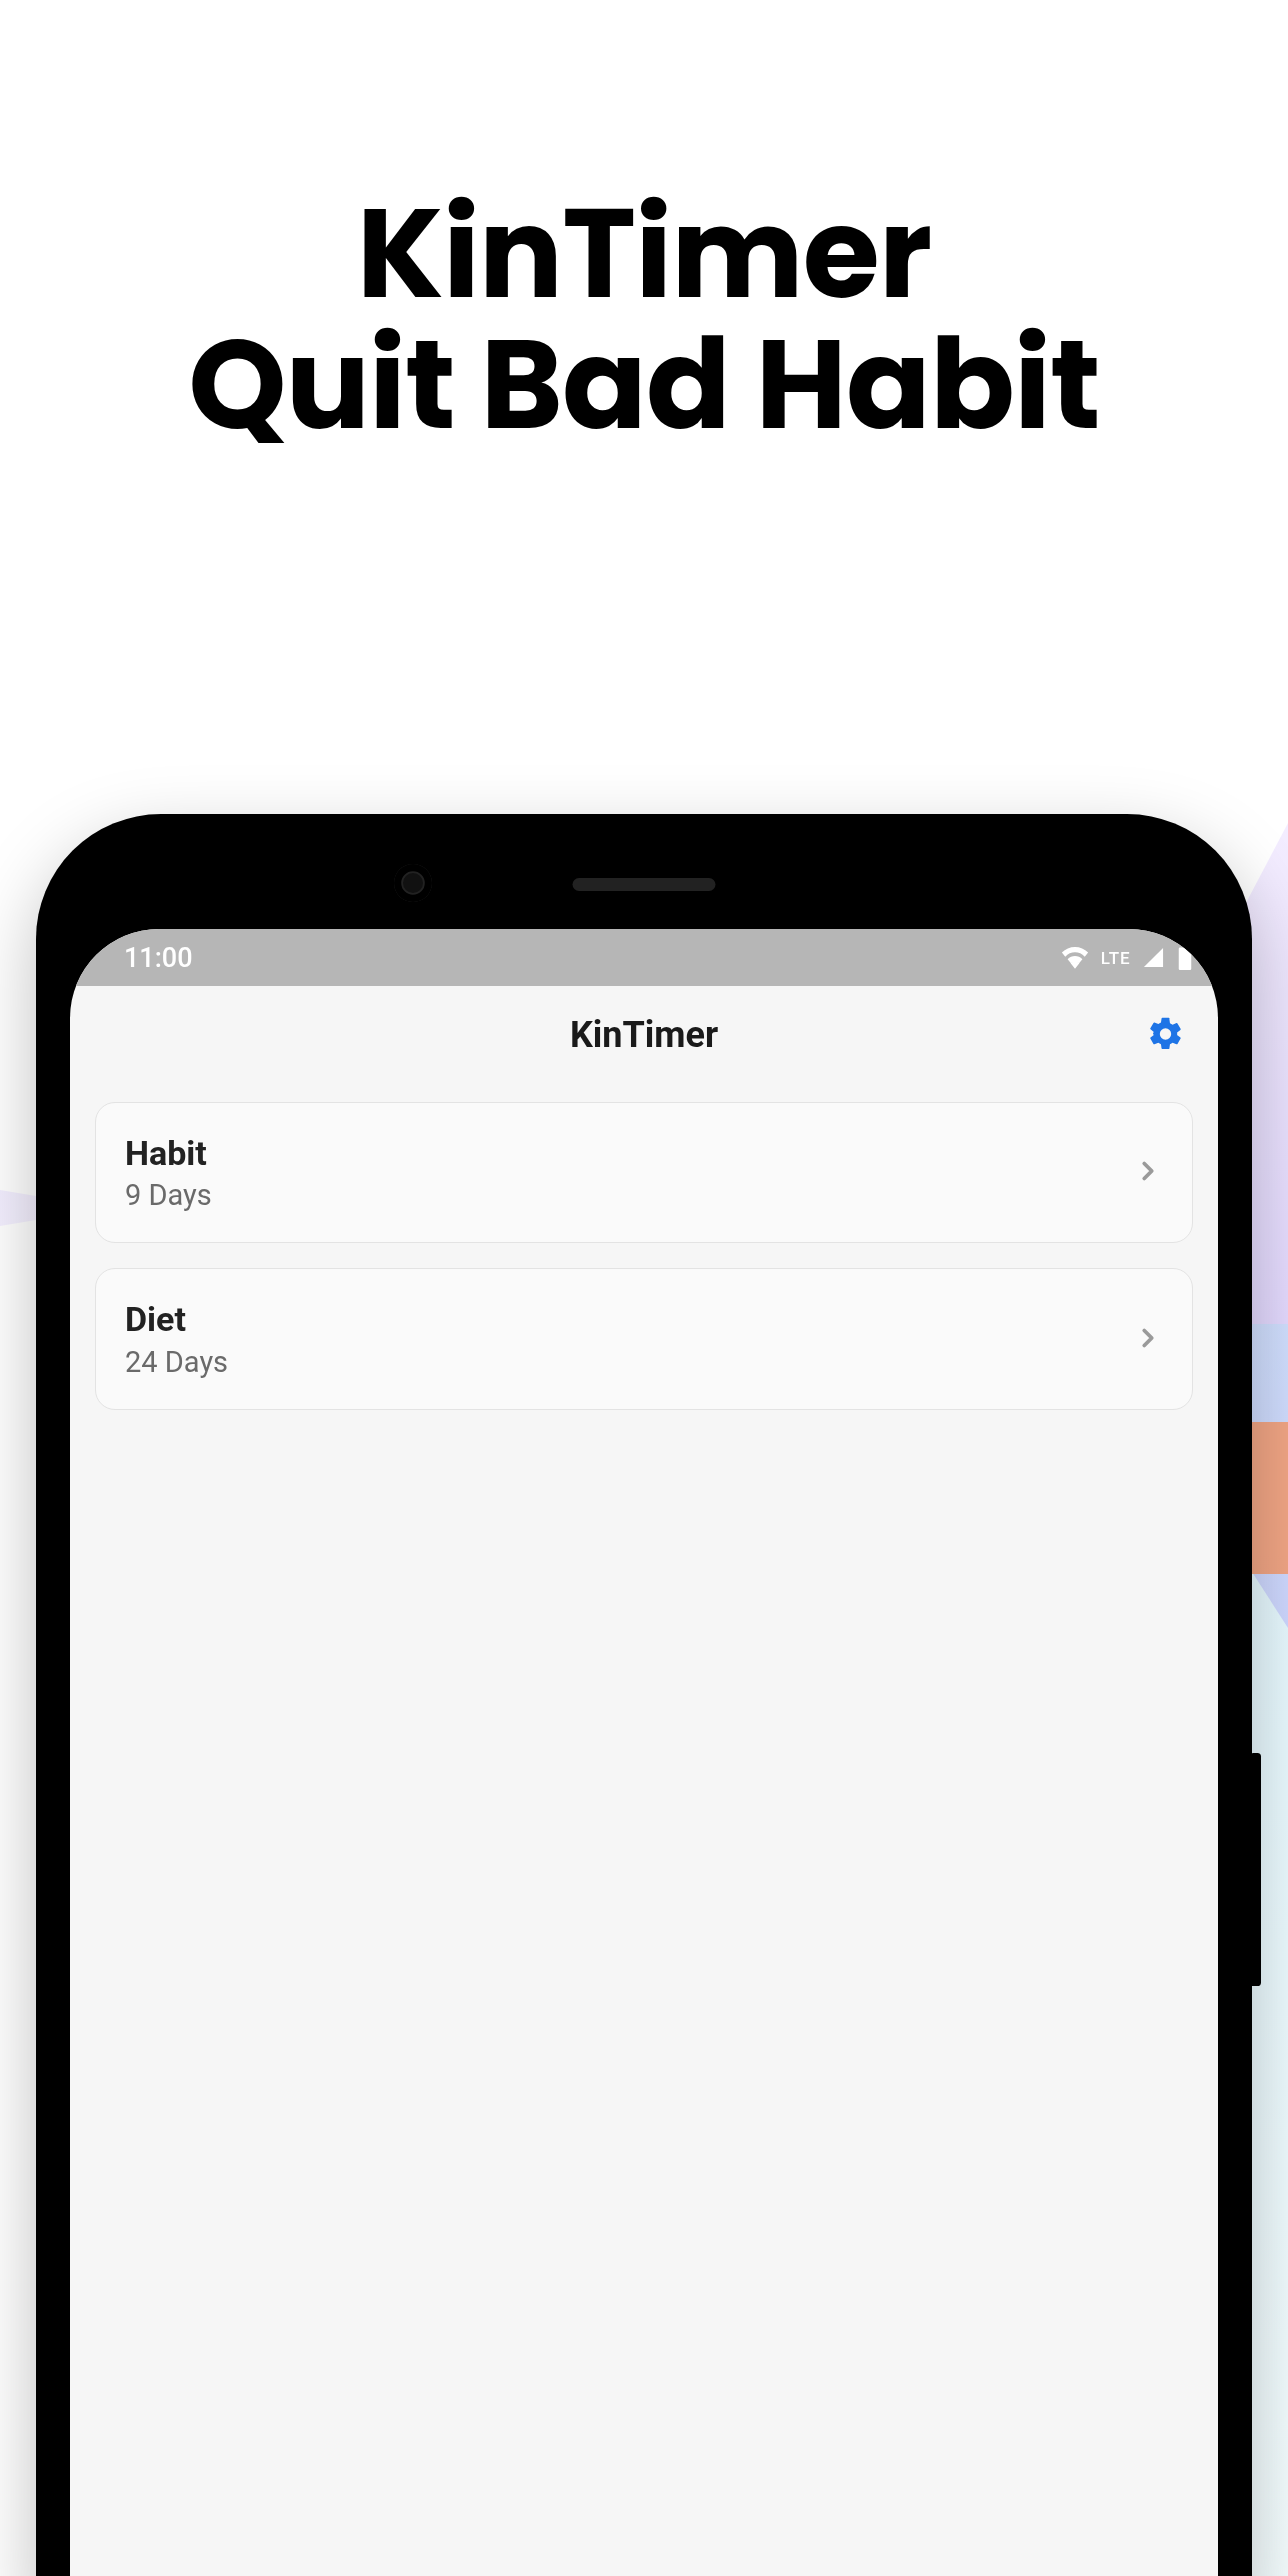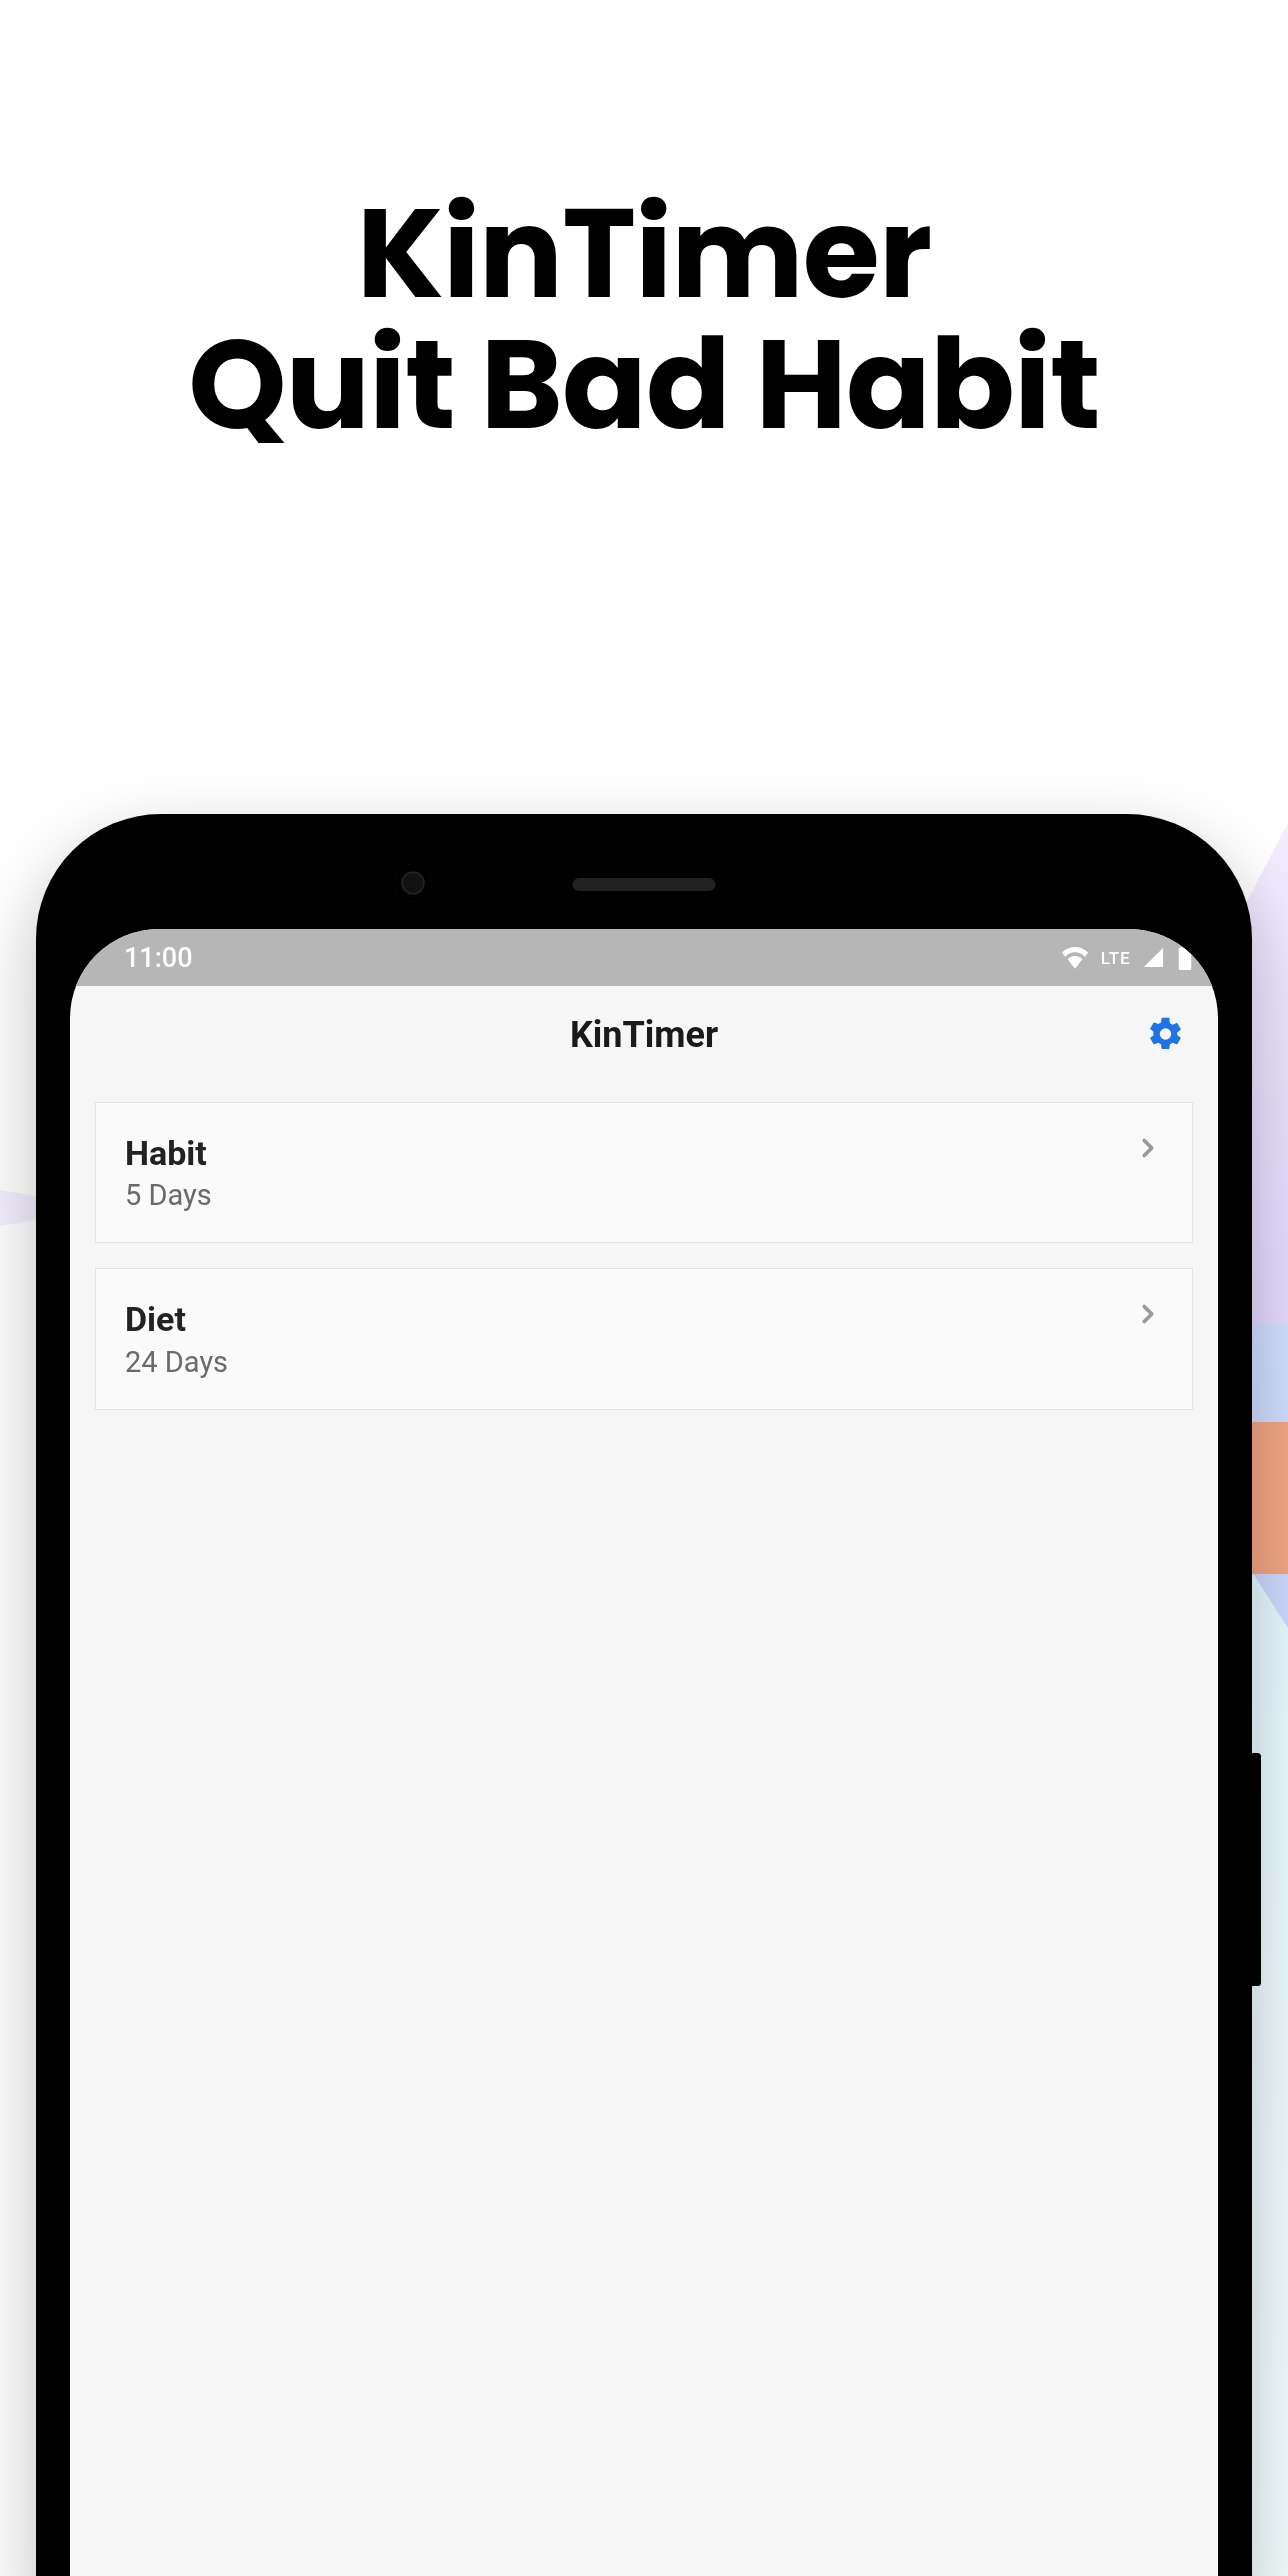--- a/index.html
+++ b/index.html
@@ -144,23 +144,24 @@
   
   .list {
     padding: 18px 25px 0 25px;
     display:flex;
     flex-direction:column;
     gap: 25px;
   }
   .card {
     background:#fafafa;
     border:0.9px solid #e3e3e3;
-    border-radius: 0;
+    border-radius: 20px;
     padding: 30px 29px;
     display:flex;
+    align-items:center;
     justify-content:space-between;
     cursor:pointer;
   }
   .card .text .title {
     font-weight:700;
     font-size: 34px;
     color:#222;
   }
   .card .text .sub {
     margin-top: 5.4px;
@@ -222,21 +223,21 @@
             </svg>
           </span>
         </div>
       </div>
 
       <div class="list">
 
         <div class="card">
           <div class="text">
             <div class="title">Habit</div>
-            <div class="sub">5 Days</div>
+            <div class="sub">9 Days</div>
           </div>
           <span class="chev">
             <svg width="30" height="30" viewBox="0 0 24 24" fill="none" stroke="#9a9a9a" stroke-width="3" stroke-linecap="round" stroke-linejoin="round">
                 <polyline points="9 18 15 12 9 6"></polyline>
               </svg>
           </span>
         </div>
 
         <div class="card">
           <div class="text">

